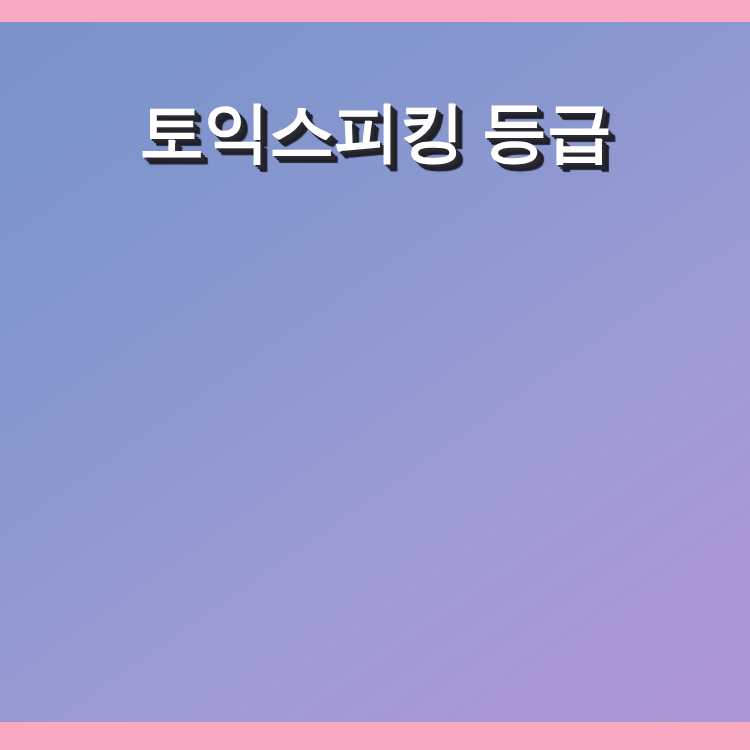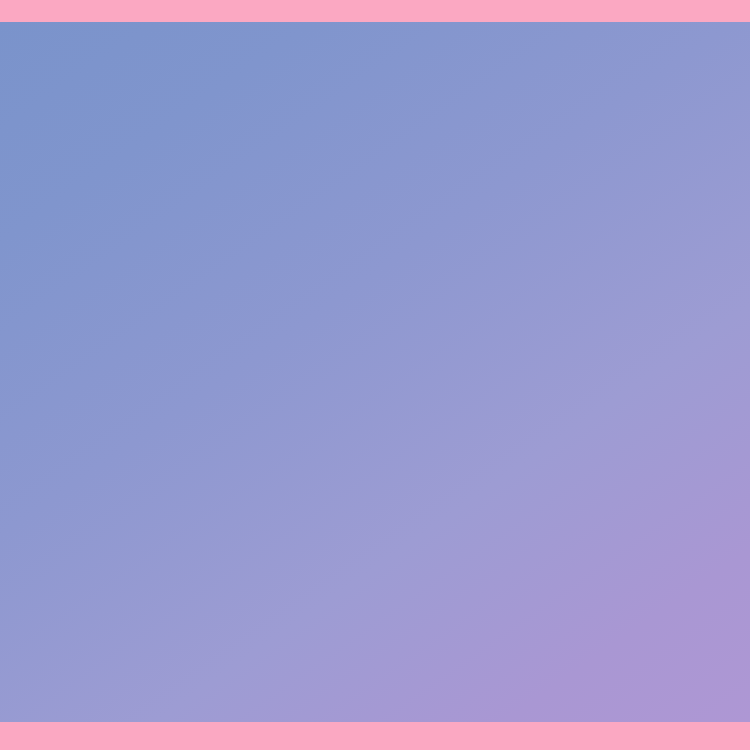--- a/index.html
+++ b/index.html
@@ -127,20 +127,21 @@
 </head>
 <body>
 
 <div id="poster">
 
   <div id="stage"></div>
 
   <div class="band band-top"></div>
   <div class="band band-bottom"></div>
 
+  <div id="title">토익스피킹 등급</div>
 
   <div class="card" id="card-advanced">
     <div class="level-name">Advanced</div>
     <div class="level-sub">Low/Mid/High</div>
   </div>
 
   <div class="card" id="card-intermediate">
     <div class="level-name">Intermediate</div>
     <div class="level-sub">Low/Mid/High</div>
   </div>

